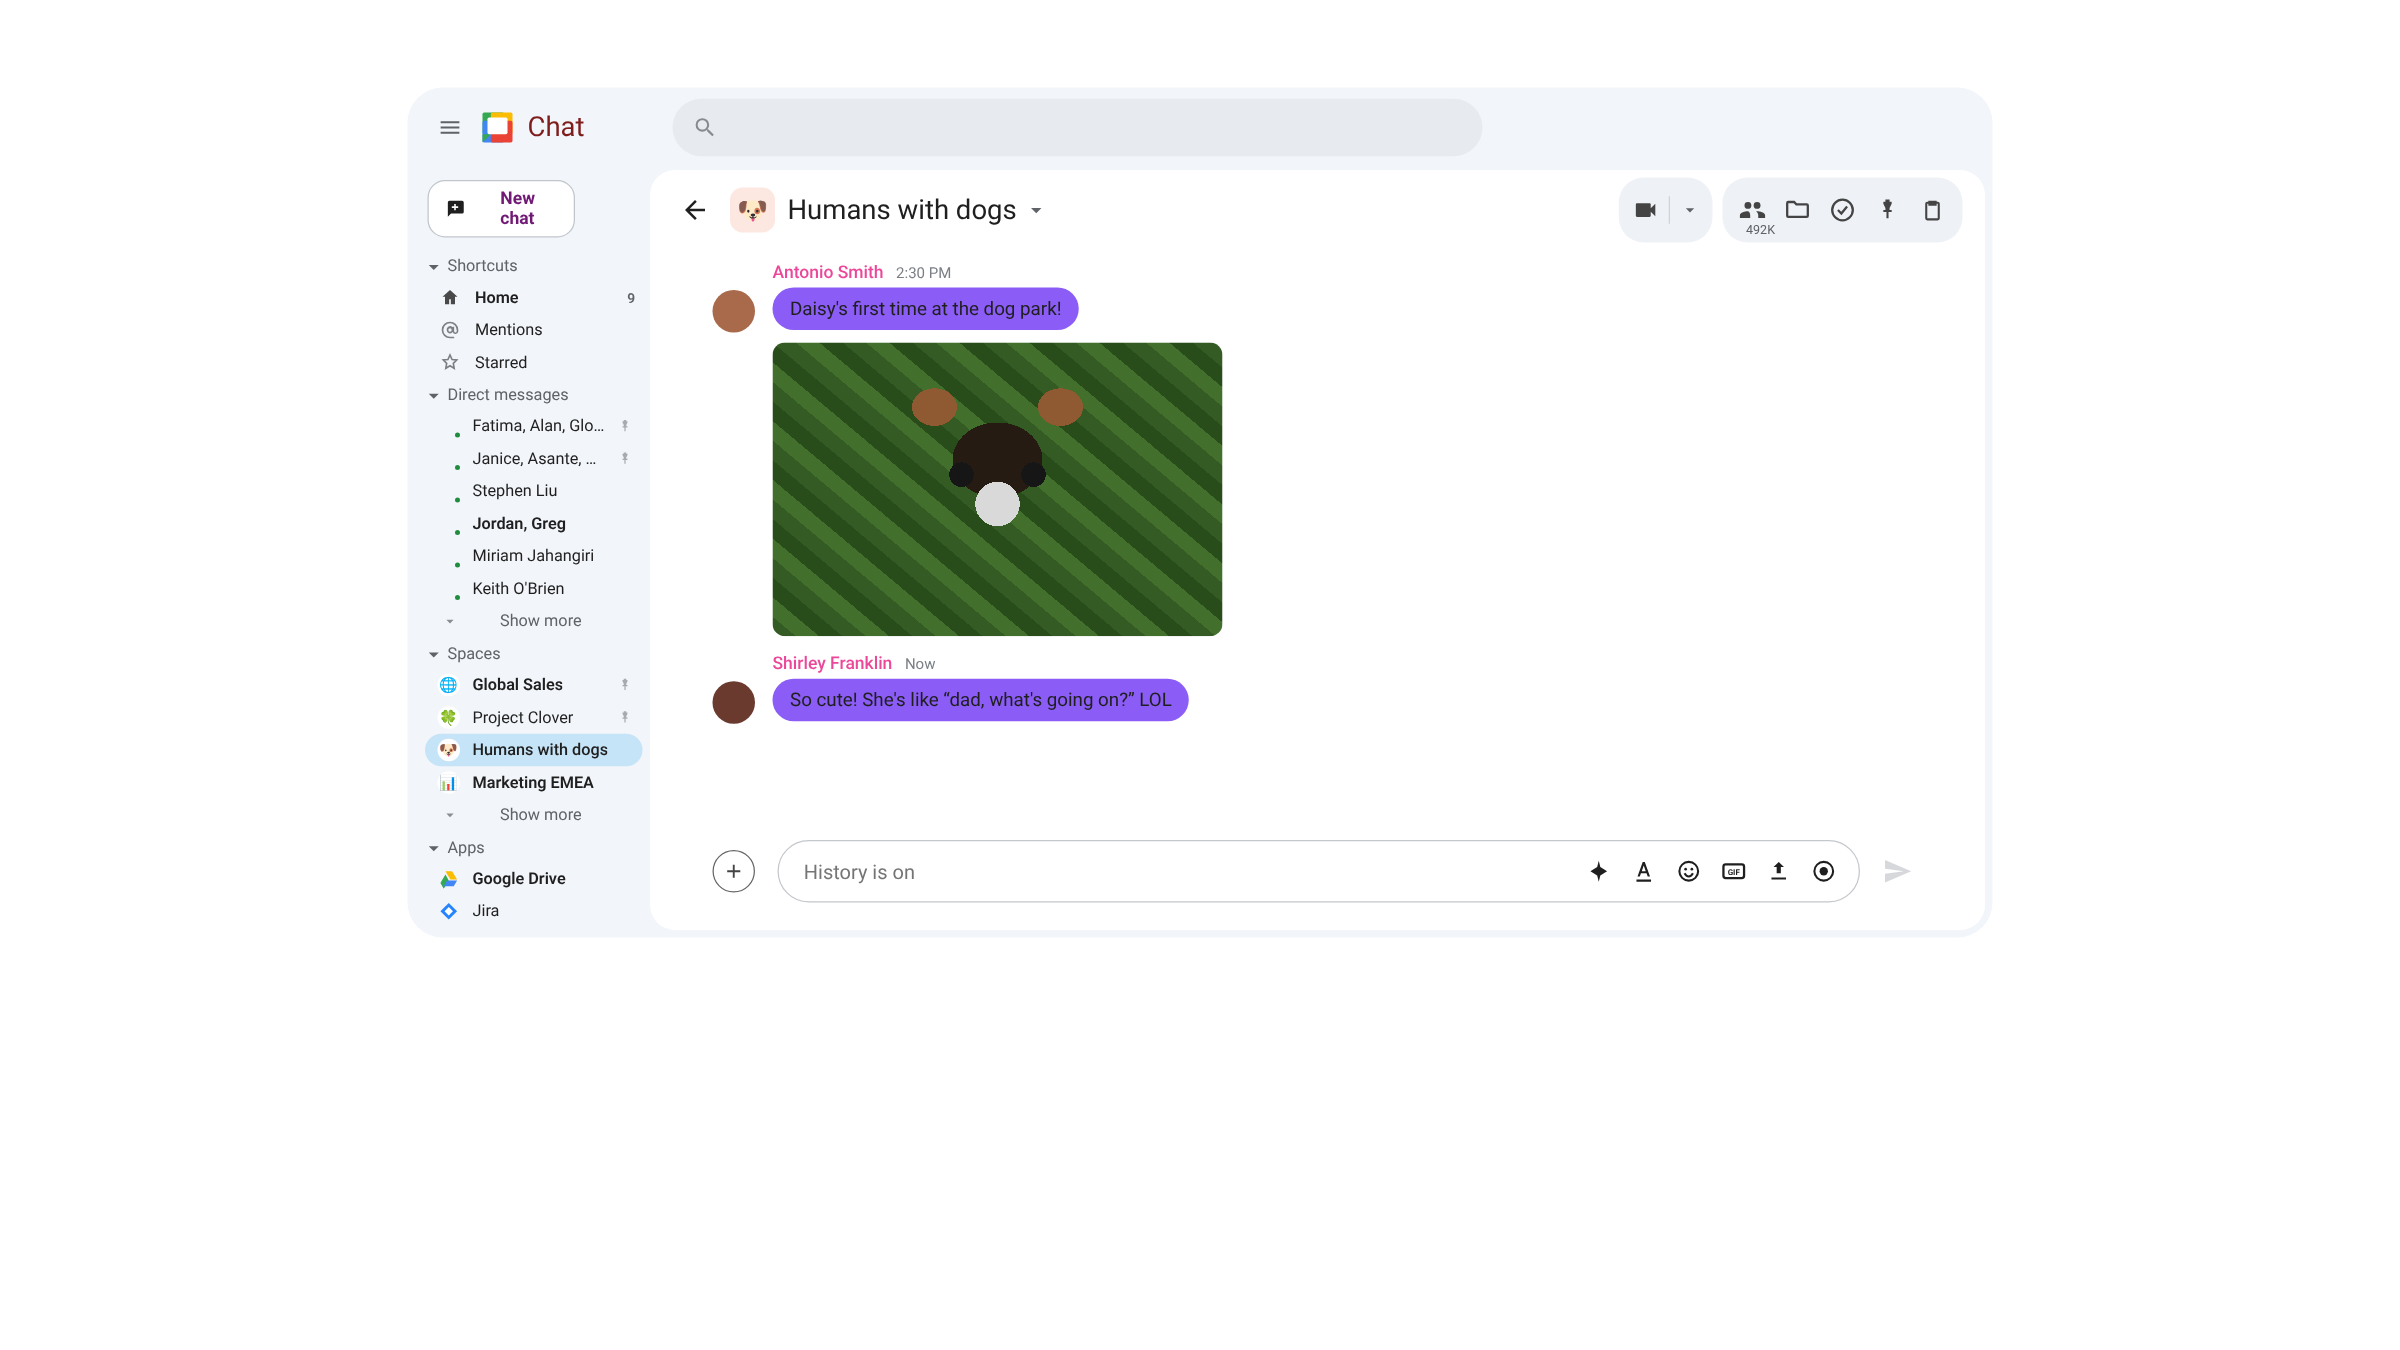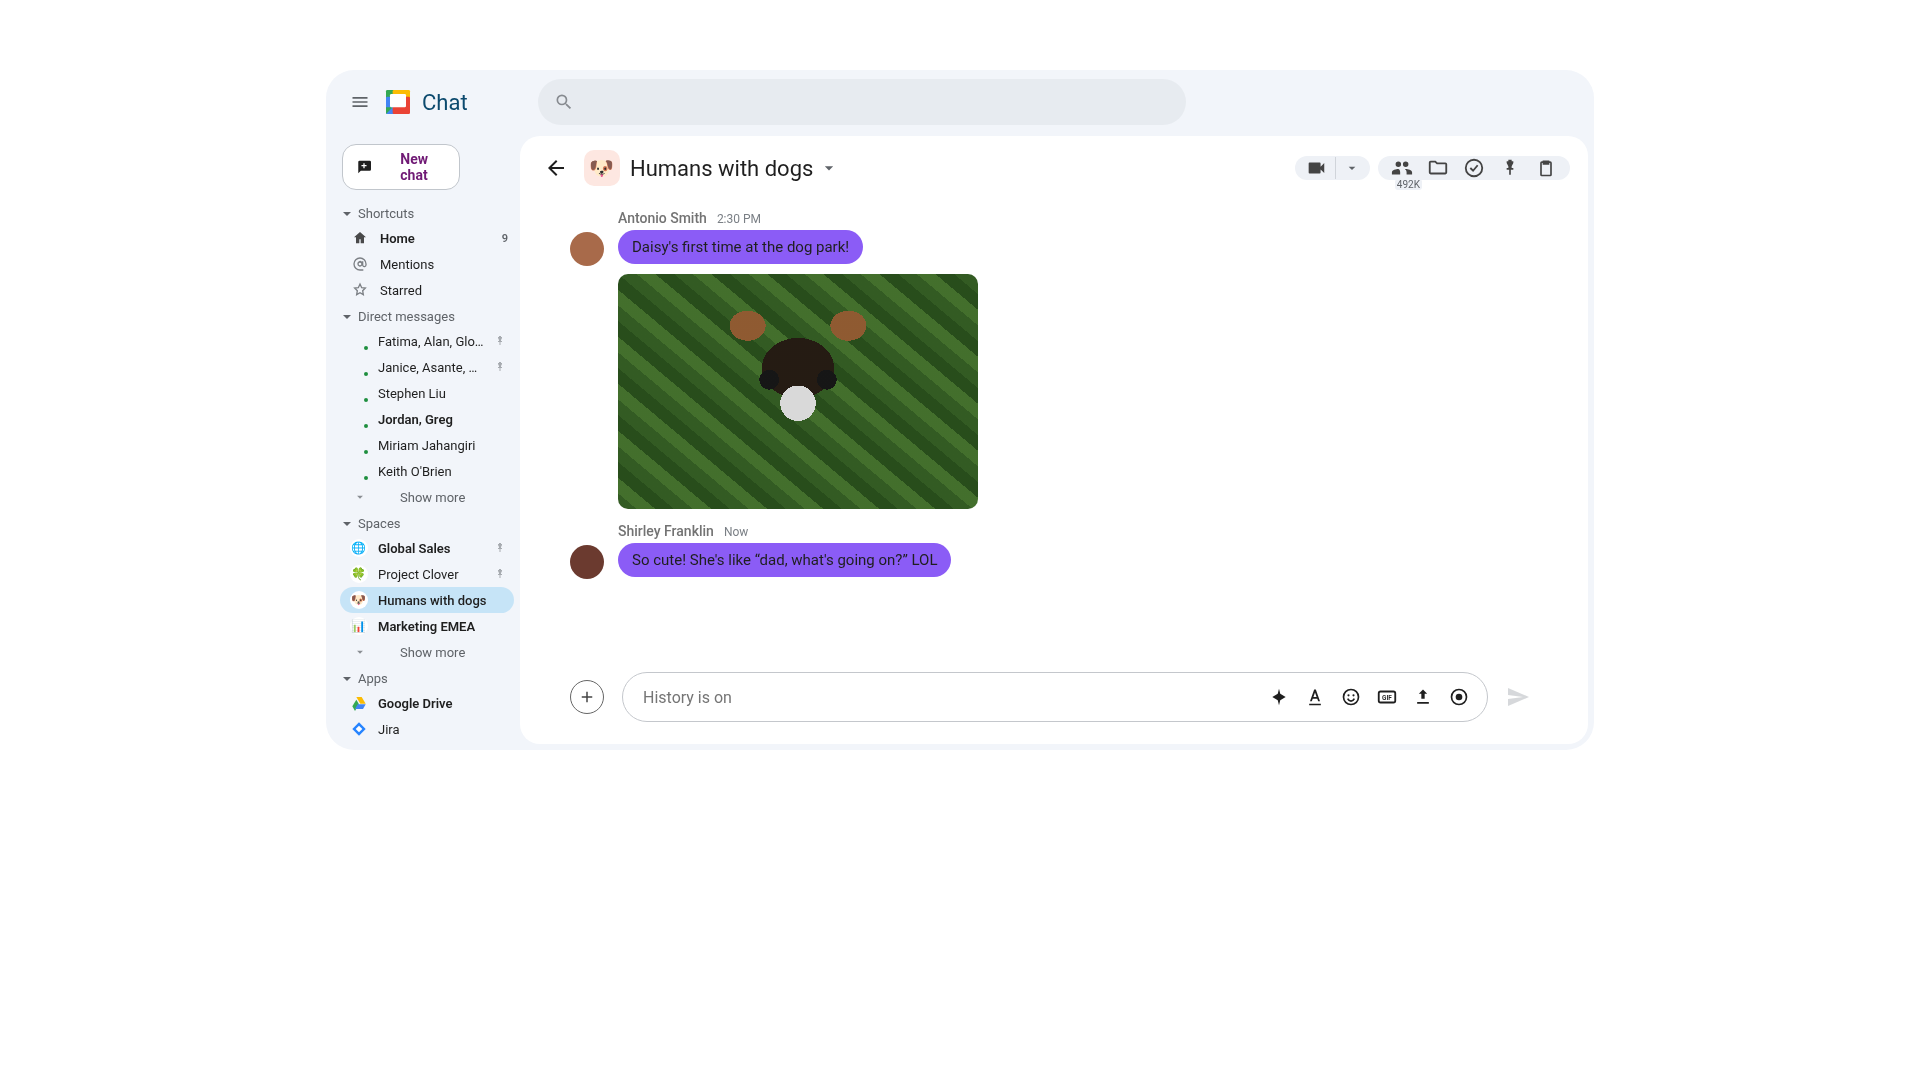--- a/index.html
+++ b/index.html
@@ -5,21 +5,21 @@
   * { box-sizing: border-box; margin: 0; padding: 0; font-family: 'Google Sans', Roboto, Arial, sans-serif; }
   html, body { width: 100%; height: 100%; background: #fff; }
   .outer { display: flex; justify-content: center; padding-top: 70px; }
   .app-window { width: 1268px; height: 680px; background: #f2f5fa; border-radius: 28px; display: flex; flex-direction: column; position: relative; overflow: hidden; }
 
   
   .header { display: flex; align-items: center; height: 64px; padding: 0 22px; }
   .hamburger { width: 24px; height: 24px; cursor: pointer; display:flex; align-items:center; justify-content:center; }
   .logo-block { display: flex; align-items: center; margin-left: 10px; width: 156px; }
   .logo-img { width: 32px; height: 32px; }
-  .app-title { font-size: 22px; color: #0c4a6e; margin-left: 8px; letter-spacing: 0; }
+  .app-title { font-size: 22px; color: #7f1d1d; margin-left: 8px; letter-spacing: 0; }
   .search-bar { flex: none; width: 648px; height: 46px; background: #e7ebf0; border-radius: 23px; display: flex; align-items: center; padding: 0 16px; margin-left: 0px; }
   .search-bar svg { opacity: .7; }
   .search-input { border: none; background: transparent; outline: none; font-size: 16px; margin-left: 10px; flex: 1; }
   .header-right { display: flex; align-items: center; margin-left: auto; }
   .presence-pill { display: flex; align-items: center; background: #e7ebf0; border-radius: 22px; height: 40px; padding: 0 14px; margin-right: 12px; cursor:pointer; }
   .presence-dot { width: 10px; height: 10px; border-radius: 50%; background: #1e8e3e; margin-right: 8px; }
   .presence-pill .label { font-size: 14px; color: #3c4043; margin-right: 6px; }
   .hicon { width: 40px; height: 40px; display: flex; align-items: center; justify-content: center; cursor: pointer; }
   .account-chip { display: flex; align-items: center; height: 40px; border: 1px solid #dadce0; border-radius: 8px; padding: 0 6px 0 12px; margin-left: 8px; background:#fff; cursor:pointer;}
   .account-chip .org { font-size: 14px; font-weight: 500; color:#3c4043; margin-right: 8px; }
@@ -54,33 +54,33 @@
   .av-wrap .pd { position:absolute; right:-2px; bottom:-2px; width:8px; height:8px; border-radius:50%; background:#1e8e3e; border:2px solid #f2f5fa; }
 
   
   .main { flex: 1; background: #fff; border-radius: 20px; margin: 2px 6px 6px 0; display: flex; flex-direction: column; overflow:hidden; }
   .room-header { display:flex; align-items:center; height:64px; padding: 0 18px; }
   .back-btn { width:36px; height:36px; display:flex; align-items:center; justify-content:center; cursor:pointer; }
   .room-av { width:36px; height:36px; border-radius:10px; background:#fde7e1; display:flex; align-items:center; justify-content:center; margin: 0 10px; font-size:20px;}
   .room-title { font-size:22px; color:#1f1f1f; display:flex; align-items:center; cursor:pointer;}
   .room-title .chev { margin-left:6px; }
   .room-actions { margin-left:auto; display:flex; align-items:center; gap:2px;}
-  .pill { height:24px; border-radius:20px; background:#eef1f6; display:flex; align-items:center; }
+  .pill { height:52px; border-radius:20px; background:#eef1f6; display:flex; align-items:center; }
   .pill.video { padding:0 10px; margin-right:6px;}
   .pill.video .sep { width:1px; height:22px; background:#d0d4da; margin:0 8px;}
   .pill.actions { padding:0 6px; }
   .pill .aicon { width:36px; height:36px; display:flex; align-items:center; justify-content:center; cursor:pointer; position:relative;}
   .member-count { position:absolute; bottom:-4px; right:-2px; font-size:10px; color:#5f6368; background:#eef1f6; padding:0 2px; border-radius:3px;}
 
   .messages { flex:1; padding: 10px 50px 10px 50px; overflow:auto; }
   .msg { display:flex; margin-bottom: 14px; }
   .msg .mavatar { width:34px; height:34px; border-radius:50%; margin-right:14px; margin-top:22px; flex:none;}
   .msg .mcontent { display:flex; flex-direction:column; }
   .mhead { display:flex; align-items:baseline; margin-bottom:4px; }
-  .mname { font-size:14px; font-weight:500; color:#737373; margin-right:10px;}
+  .mname { font-size:14px; font-weight:500; color:#ec4899; margin-right:10px;}
   .mtime { font-size:12px; color:#7a7f85; }
   .bubble { background:#8b5cf6; border-radius:18px; padding:8px 14px; font-size:15px; color:#1f1f1f; width:max-content; max-width:620px;}
   .attachment { width:360px; height:235px; border-radius:10px; margin-top:10px; overflow:hidden; background:
      linear-gradient(rgba(0,0,0,.15),rgba(0,0,0,.15)),
      radial-gradient(circle at 50% 55%, #fff 0 8%, transparent 8%),
      radial-gradient(circle at 42% 45%, #1a1a1a 0 4%, transparent 4%),
      radial-gradient(circle at 58% 45%, #1a1a1a 0 4%, transparent 4%),
      radial-gradient(ellipse 60px 50px at 50% 40%, #2b2016 0 60%, transparent 60%),
      radial-gradient(ellipse 30px 25px at 36% 22%, #a86a3a 0 60%, transparent 60%),
      radial-gradient(ellipse 30px 25px at 64% 22%, #a86a3a 0 60%, transparent 60%),

